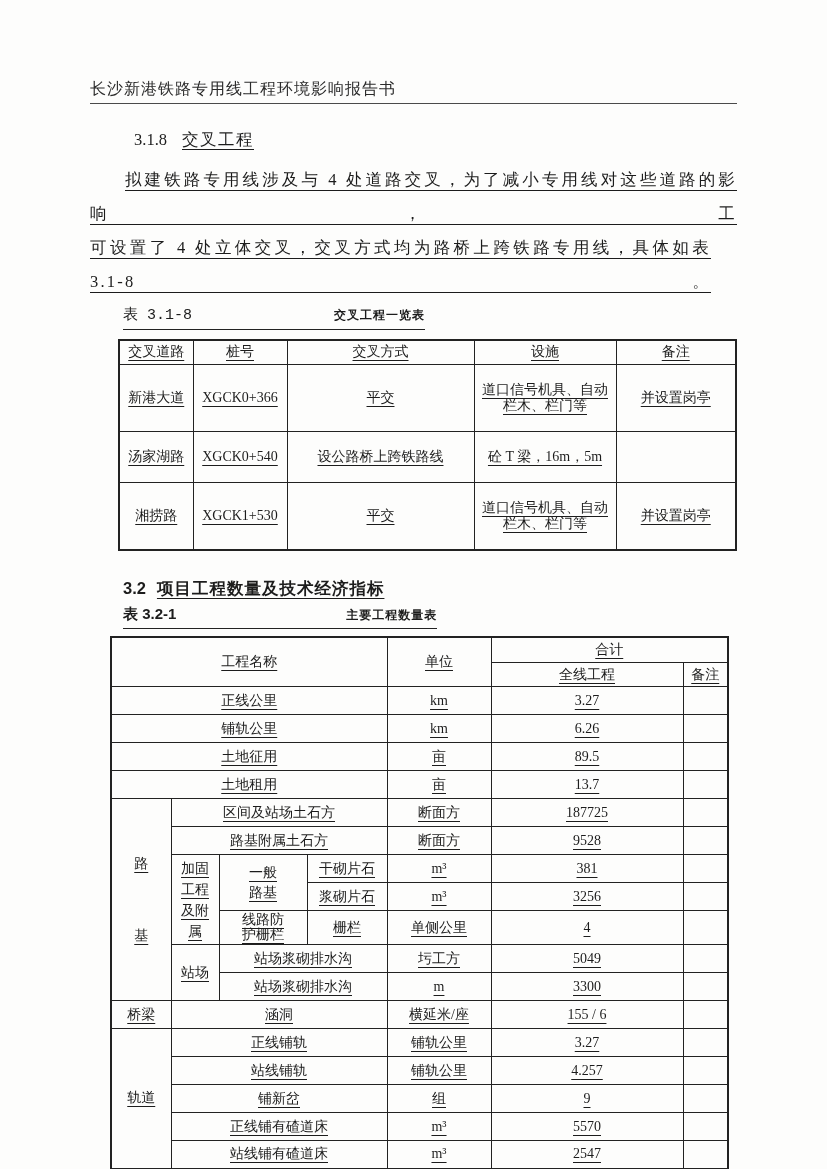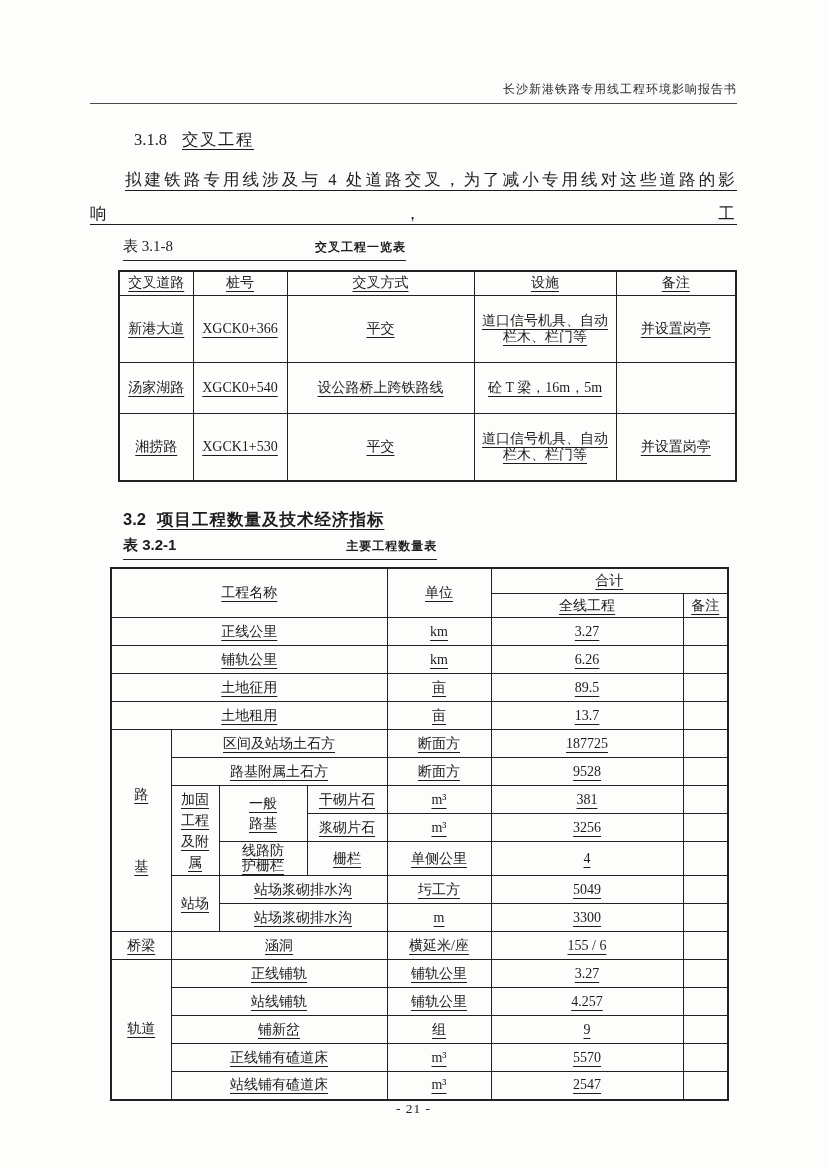--- a/index.html
+++ b/index.html
@@ -9,22 +9,21 @@
     margin:0 auto;
     background:#fdfdfc;
     box-sizing:border-box;
     padding:82px 90px 0 90px;
     font-family:"Liberation Serif","DejaVu Serif",serif;
     color:#1c1c1c;
     overflow:hidden;
   }
   
   .page-header{
-    text-align:right;
-    font-size:12px;
+    font-size:16px;
     letter-spacing:1px;
     color:#2b2b2b;
     padding-bottom:7px;
     border-bottom:1.5px solid #4a4a4a;
     line-height:14px;
   }
   
   .h318{margin:25px 0 0 44px;font-size:16.5px;line-height:21px;}
   .h318 .num{margin-right:15px;}
   .h318 .ttl{text-decoration:underline;text-underline-offset:4px;letter-spacing:1.5px;}
@@ -33,21 +32,21 @@
   .para .pline{
     text-decoration:underline;text-underline-offset:5px;
     letter-spacing:2.2px;
     text-align:justify;text-align-last:justify;
   }
   .para .pline.l1{text-indent:35px;}
   .para .pline.l2{box-sizing:border-box;padding-right:26px;}
   
   .caption{margin-top:5px;margin-left:33px;line-height:20px;}
   .cap-inner{display:inline-block;border-bottom:1.5px solid #222;padding-bottom:3px;}
-  .cap-label{font-size:15px;}
+  .cap-label{font-size:15px;font-family:Liberation Mono, monospace;}
   .cap-gap{display:inline-block;}
   .cap-gap.g1{width:142px;}
   .cap-gap.g2{width:170px;}
   .cap-title{font-size:12px;font-weight:bold;letter-spacing:1px;}
   .caption.c2 .cap-label,.caption.c2 .cap-title{font-family:"Liberation Sans","DejaVu Sans",sans-serif;font-weight:bold;}
   
   .h32{margin:27px 0 0 33px;font-size:16.5px;font-weight:bold;
        font-family:"Liberation Sans","DejaVu Sans",sans-serif;line-height:21px;}
   .h32 .num{margin-right:11px;}
   .h32 .ttl{text-decoration:underline;text-underline-offset:4px;letter-spacing:1px;}
@@ -87,20 +86,21 @@
   <div class="page-header">
     <span>长沙新港铁路专用线工程环境影响报告书</span>
   </div>
 
   <div class="h318">
     <span class="num">3.1.8</span><span class="ttl">交叉工程</span>
   </div>
 
   <div class="para">
     <div class="pline l1">拟建铁路专用线涉及与 4 处道路交叉，为了减小专用线对这些道路的影响，工</div>
+    <div class="pline l2">可设置了 4 处立体交叉，交叉方式均为路桥上跨铁路专用线，具体如表 3.1-8。</div>
   </div>
 
   <div class="caption c1">
     <span class="cap-inner"><span class="cap-label">表 3.1-8</span><span class="cap-gap g1"></span><span class="cap-title">交叉工程一览表</span></span>
   </div>
 
   <table class="t1">
     <colgroup>
       <col style="width:74px">
         <col style="width:94px">

